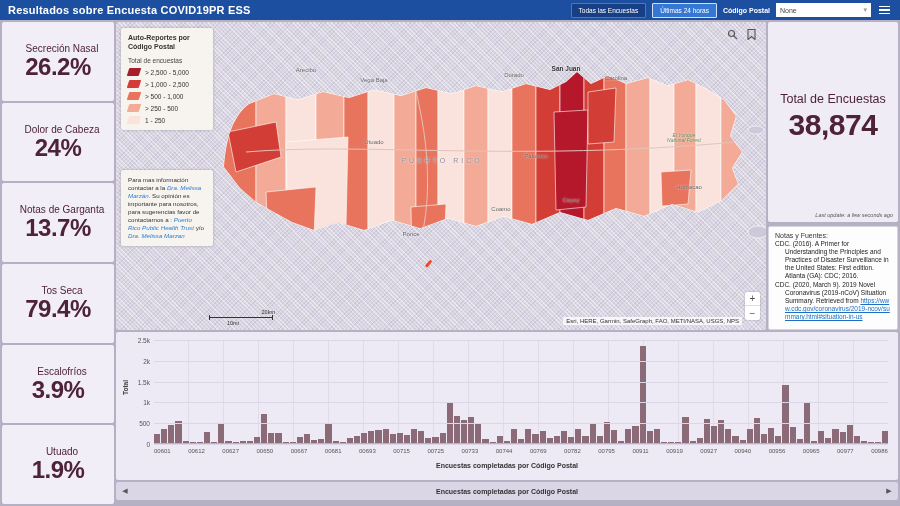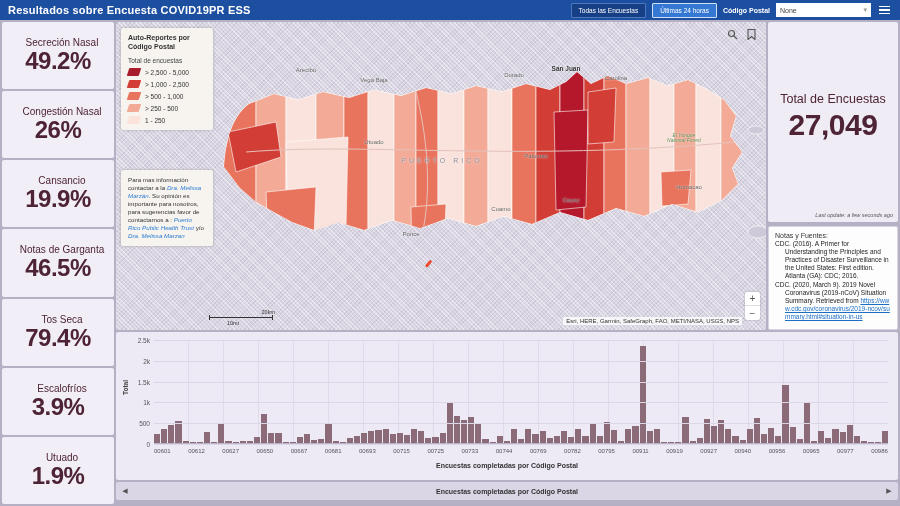--- a/index.html
+++ b/index.html
@@ -130,33 +130,29 @@
         <div></div>
         <div></div>
         <div></div>
       </div>
   </div>
 </div>
 
 <div class="sidebar">
   <div class="stat-card">
     <div class="stat-label">Secreción Nasal</div>
-    <div class="stat-value">49.2%</div>
-  </div>
-  <div class="stat-card">
-    <div class="stat-label">Congestión Nasal</div>
-    <div class="stat-value">26%</div>
-  </div>
-  <div class="stat-card">
-    <div class="stat-label">Cansancio</div>
-    <div class="stat-value">19.9%</div>
+    <div class="stat-value">26.2%</div>
+  </div>
+  <div class="stat-card">
+    <div class="stat-label">Dolor de Cabeza</div>
+    <div class="stat-value">24%</div>
   </div>
   <div class="stat-card">
     <div class="stat-label">Notas de Garganta</div>
-    <div class="stat-value">46.5%</div>
+    <div class="stat-value">13.7%</div>
   </div>
   <div class="stat-card">
     <div class="stat-label">Tos Seca</div>
     <div class="stat-value">79.4%</div>
   </div>
   <div class="stat-card">
     <div class="stat-label">Escalofríos</div>
     <div class="stat-value">3.9%</div>
   </div>
   <div class="stat-card">
@@ -278,21 +274,21 @@
     <div class="scale-km">20km</div>
     <div class="bar-line"></div>
     <div class="scale-mi">10mi</div>
   </div>
   <div class="attribution">Esri, HERE, Garmin, SafeGraph, FAO, METI/NASA, USGS, NPS</div>
 </div>
 
 <div class="total-card">
   <div class="total-inner">
     <div class="total-label">Total de Encuestas</div>
-    <div class="total-value">27,049</div>
+    <div class="total-value">38,874</div>
   </div>
   <div class="last-update">Last update: a few seconds ago</div>
 </div>
 
 <div class="notes-card">
   <div class="notes-title">Notas y Fuentes:</div>
   <div class="note">CDC. (2016). A Primer for Understanding the Principles and Practices of Disaster Surveillance in the United States: First edition. Atlanta (GA): CDC; 2016.</div>
   <div class="note">
     <span>CDC. (2020, March 9). 2019 Novel Coronavirus (2019-nCoV) Situation Summary. Retrieved from </span><a href="#">https://www.cdc.gov/coronavirus/2019-ncov/summary.html#situation-in-us</a>
   </div>

